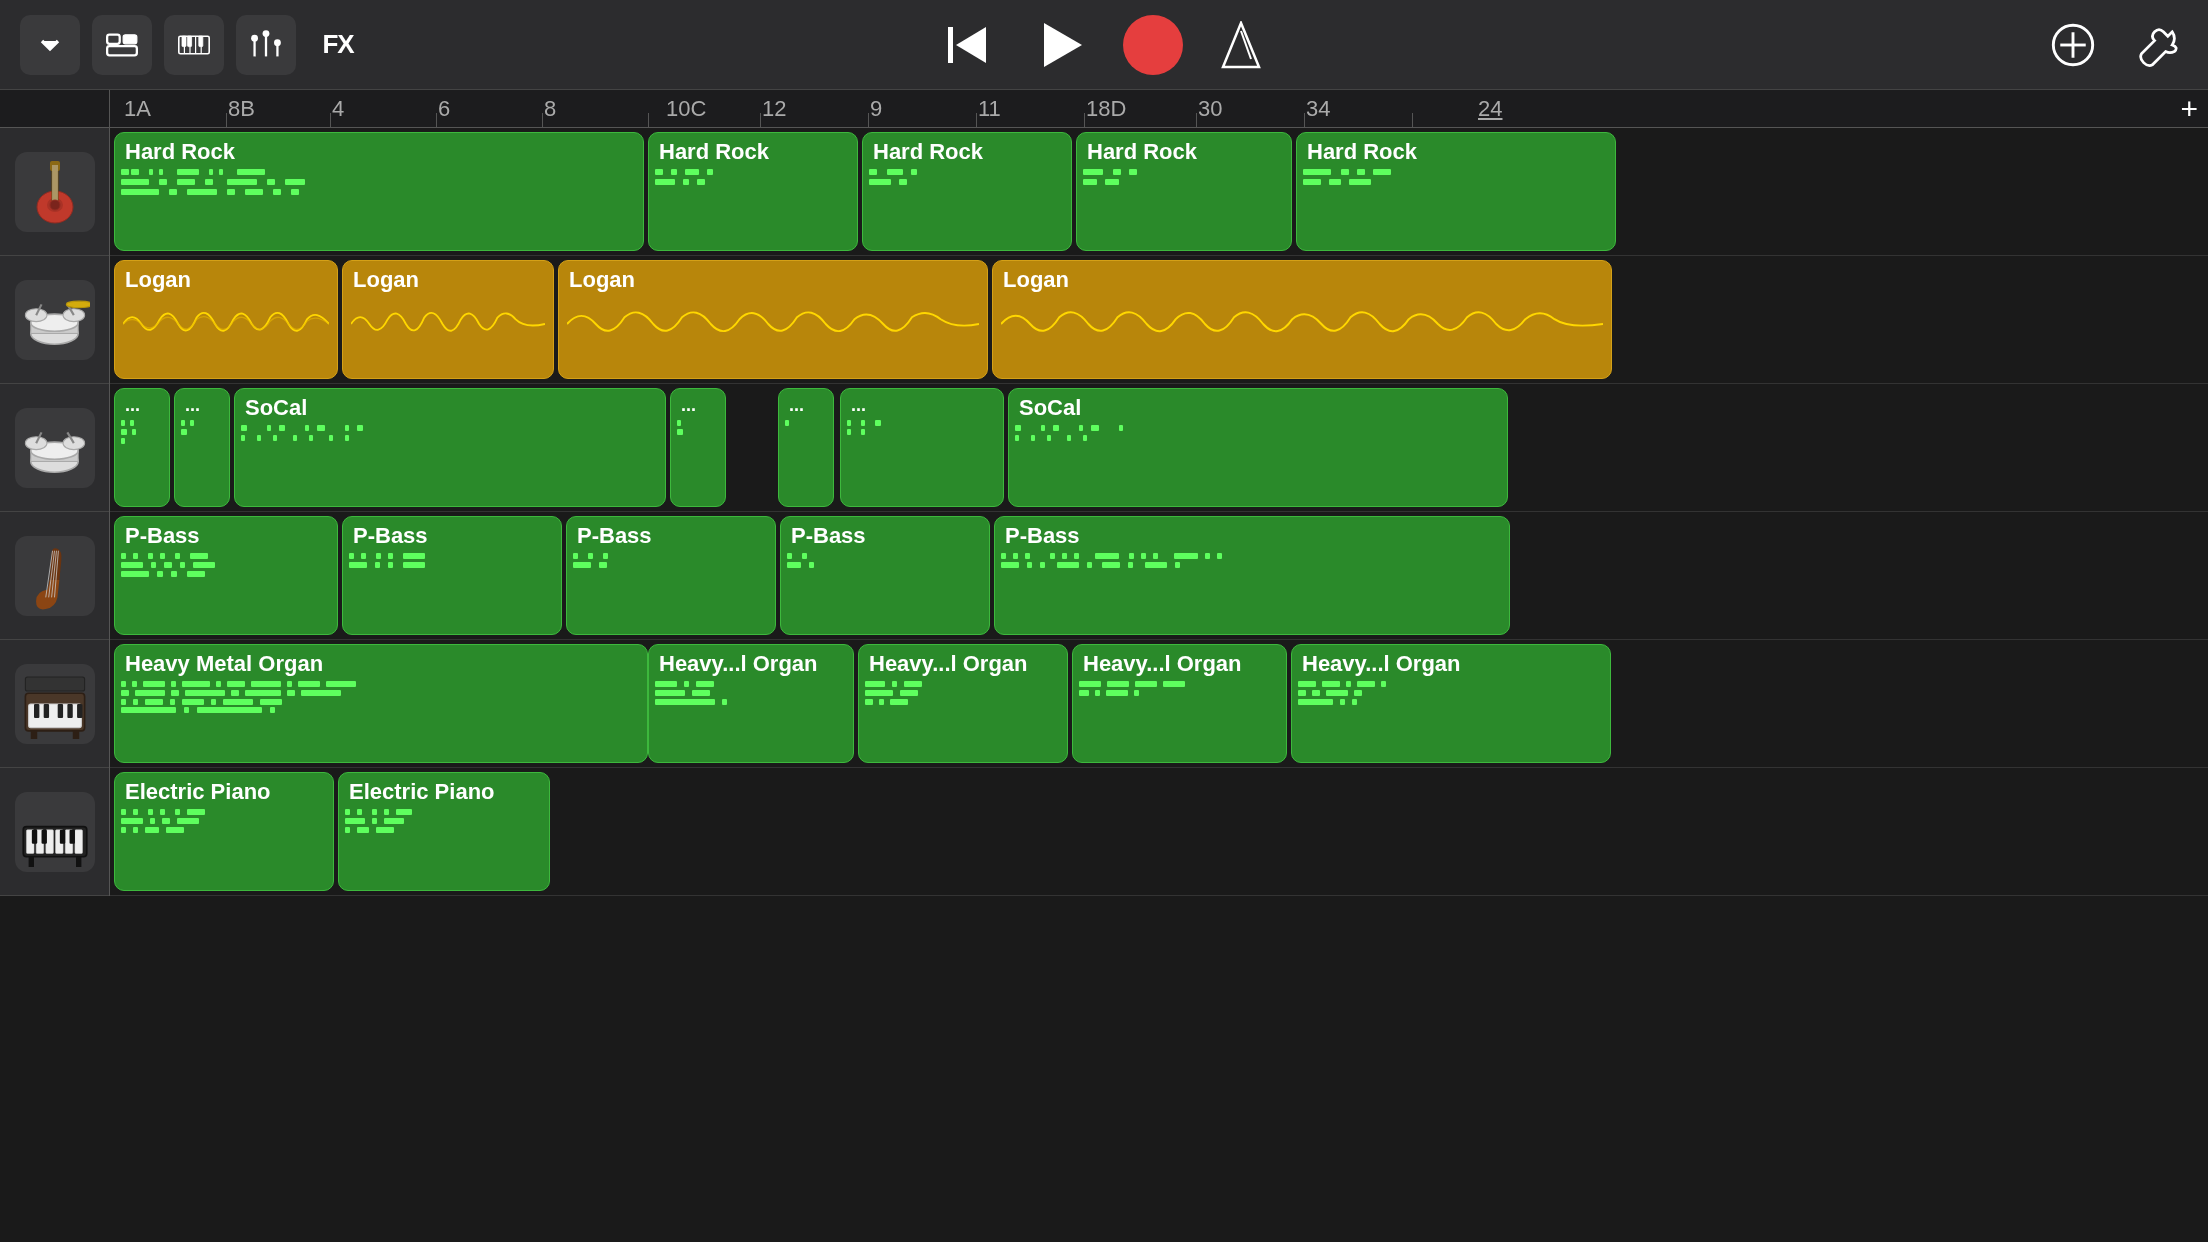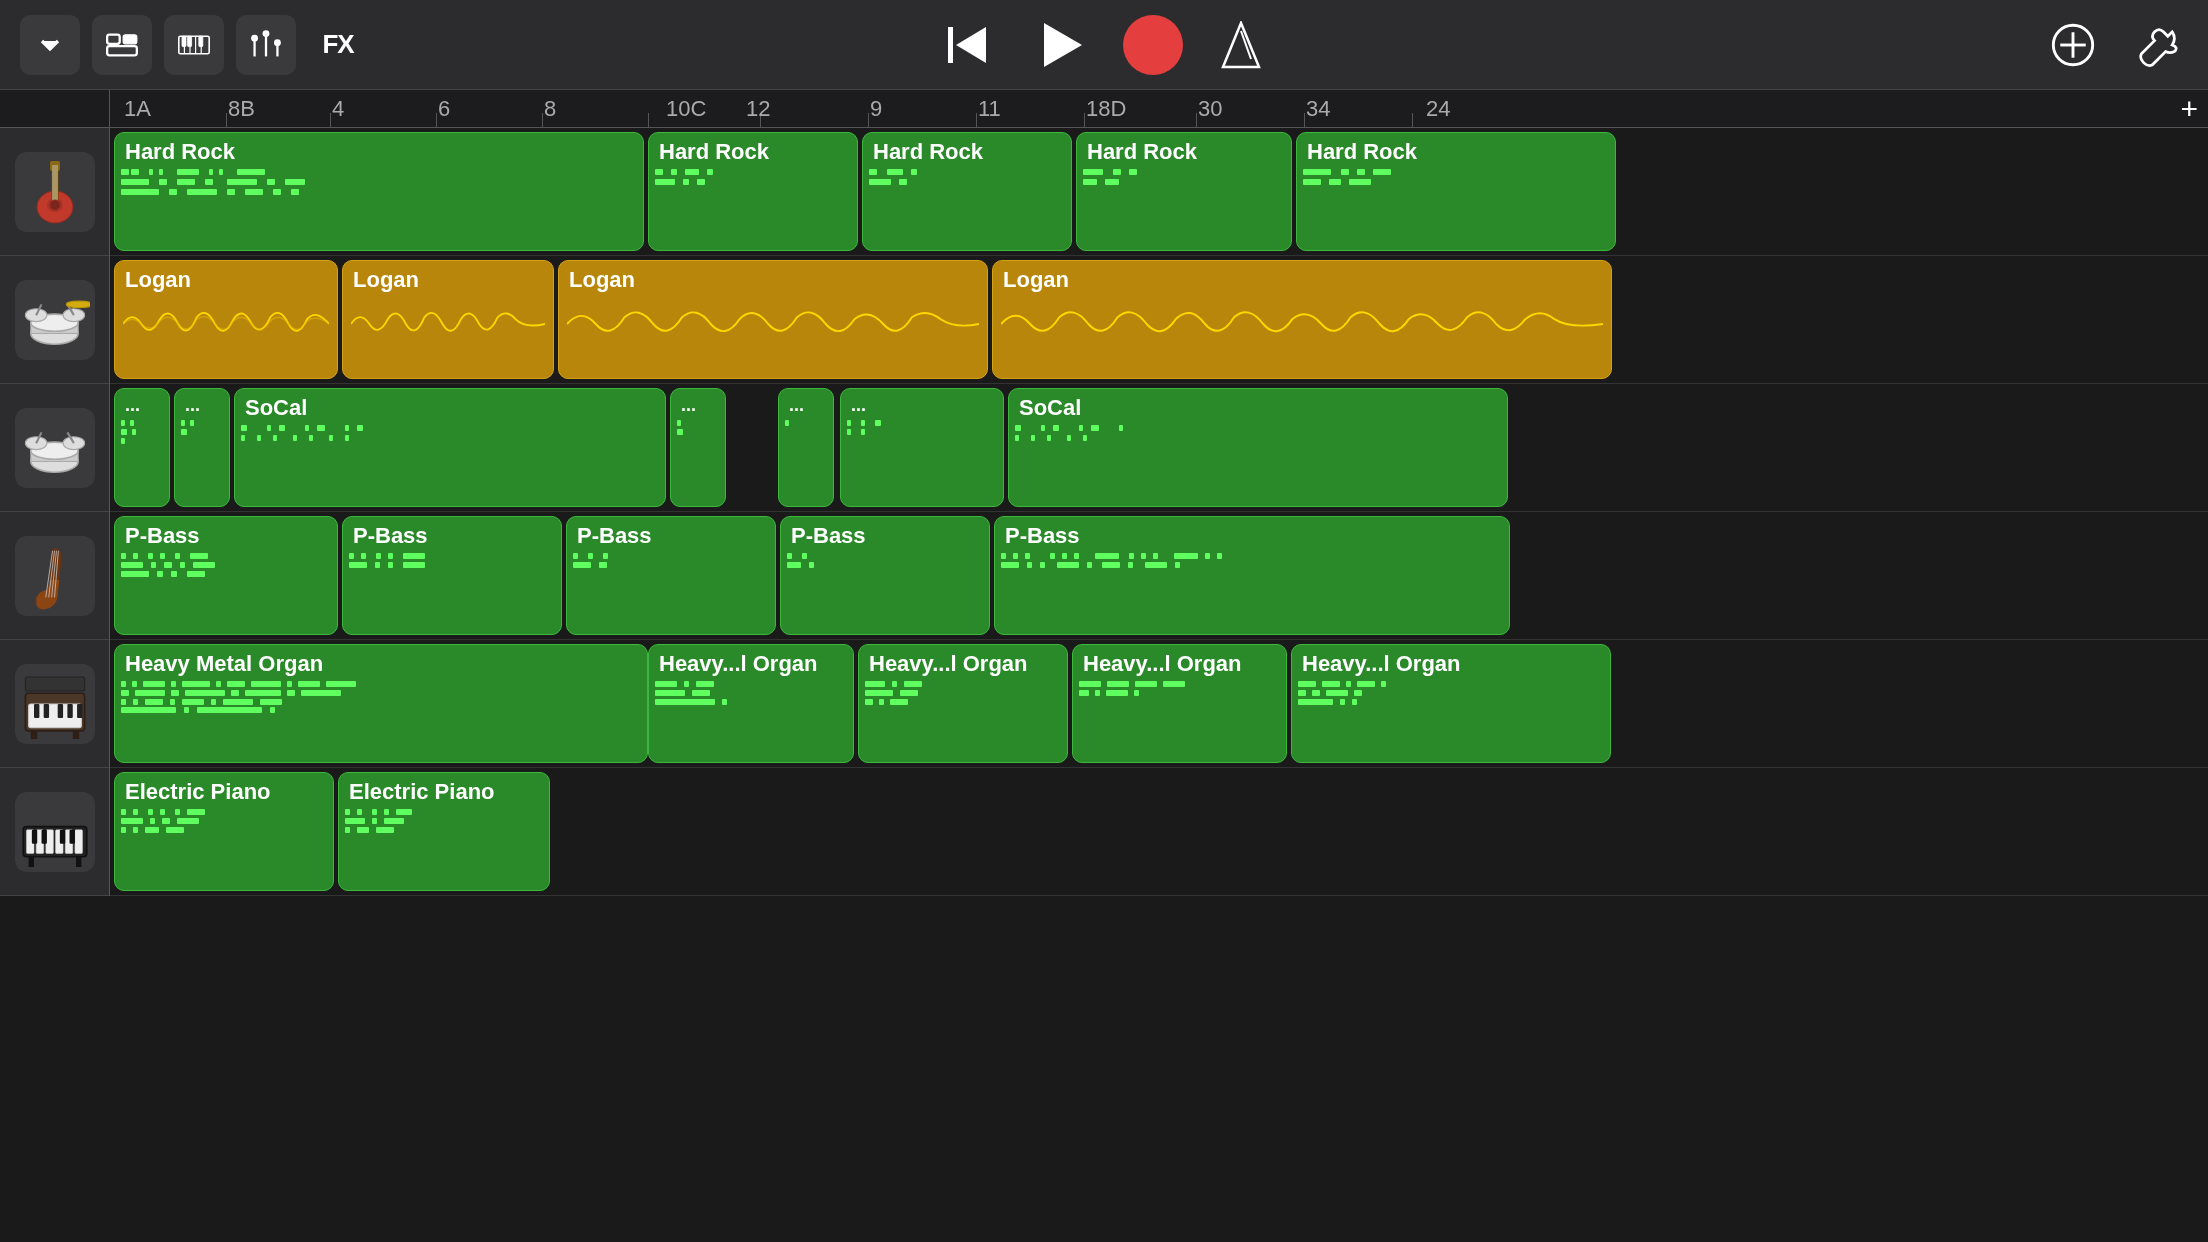--- a/index.html
+++ b/index.html
@@ -480,33 +480,33 @@
         <div class="ruler-mark" style="left:118px;">8B</div>
         <div class="ruler-tick" style="left:220px;"></div>
         <div class="ruler-mark" style="left:222px;">4</div>
         <div class="ruler-tick" style="left:326px;"></div>
         <div class="ruler-mark" style="left:328px;">6</div>
         <div class="ruler-tick" style="left:432px;"></div>
         <div class="ruler-mark" style="left:434px;">8</div>
         <div class="ruler-tick" style="left:538px;"></div>
         <div class="ruler-mark" style="left:556px;">10C</div>
         <div class="ruler-tick" style="left:650px;"></div>
-        <div class="ruler-mark" style="left:636px;">12</div>
+        <div class="ruler-mark" style="left:652px;">12</div>
         <div class="ruler-tick" style="left:758px;"></div>
         <div class="ruler-mark" style="left:760px;">9</div>
         <div class="ruler-tick" style="left:866px;"></div>
         <div class="ruler-mark" style="left:868px;">11</div>
         <div class="ruler-tick" style="left:974px;"></div>
         <div class="ruler-mark" style="left:976px;">18D</div>
         <div class="ruler-tick" style="left:1086px;"></div>
         <div class="ruler-mark" style="left:1088px;">30</div>
         <div class="ruler-tick" style="left:1194px;"></div>
         <div class="ruler-mark" style="left:1196px;">34</div>
         <div class="ruler-tick" style="left:1302px;"></div>
-        <div class="ruler-mark" style="left:1316px;">24</div>
+        <div class="ruler-mark" style="left:1368px;text-decoration:underline;">24</div>
         <div class="plus-btn">+</div>
       </div>
 
       <div id="tracks-container">
 
         <div class="track-row" style="height:128px;">
           <div class="track-segments">
 
             <div class="block block-green" style="left:4px; width:530px; bottom:4px; top:4px;">
               <div class="block-label">Hard Rock</div>

